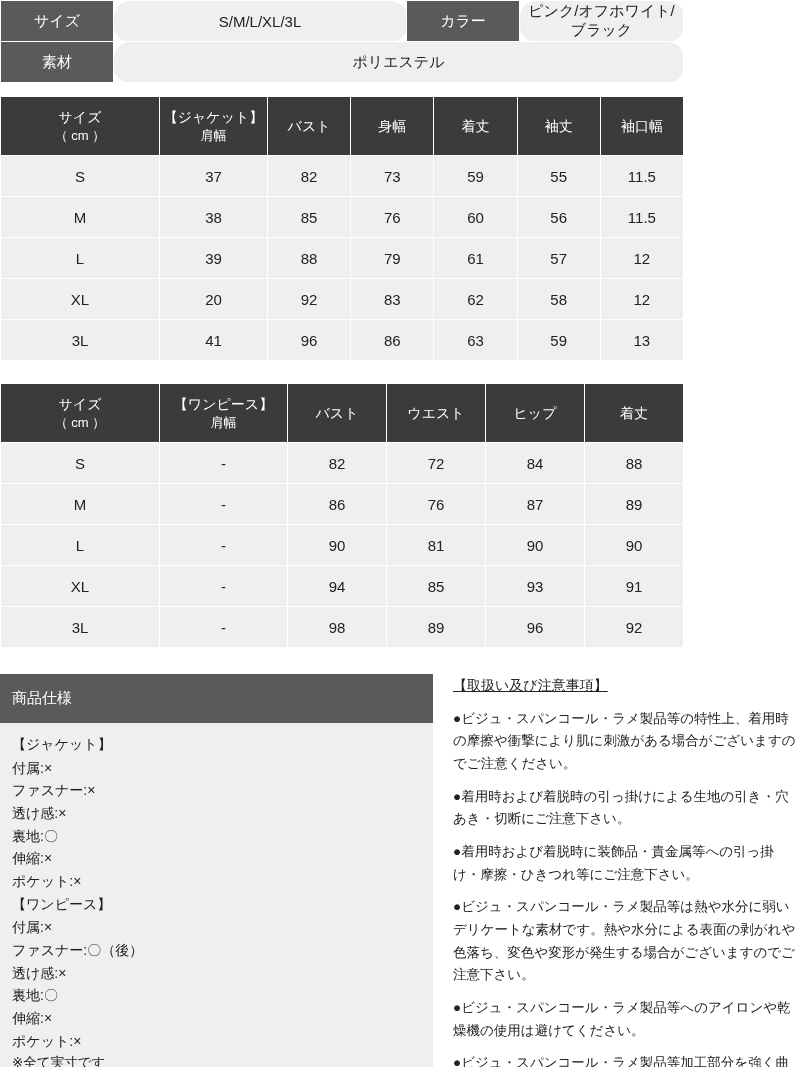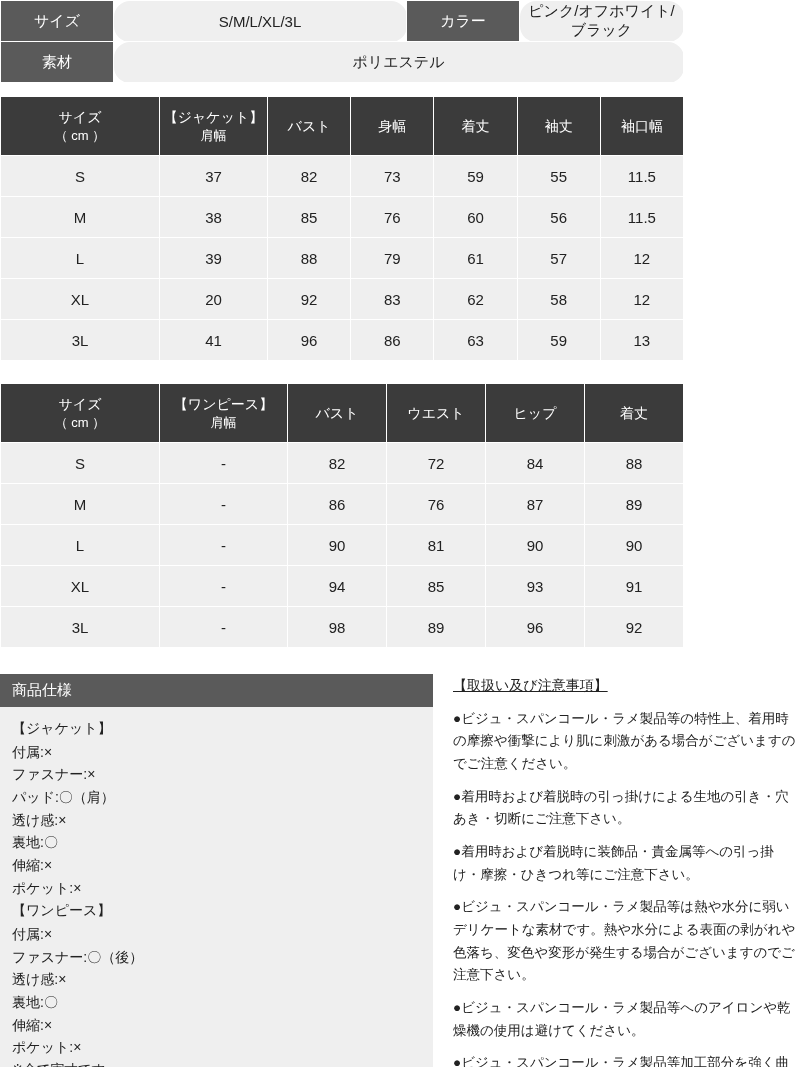--- a/index.html
+++ b/index.html
@@ -58,21 +58,21 @@
   }
   .col{
     width:433px;
     box-sizing:border-box;
   }
   .col.right{width:353px;}
   .panel-head{
     background:#5a5a5a;
     color:#ffffff;
     font-size:15px;
-    padding:7px 12px;
+    padding:15px 12px;
     box-sizing:border-box;
   }
   .panel-body{
     background:#efefef;
     color:#222;
     font-size:14px;
     line-height:1.62;
     padding:10px 12px 16px 12px;
     box-sizing:border-box;
     min-height:380px;
@@ -239,21 +239,20 @@
     </table>
 
   <div class="bottom">
 
     <div class="col">
       <div class="panel-head">商品仕様</div>
       <div class="panel-body">
         <p class="hd">【ジャケット】</p>
         <p>付属:×</p>
         <p>ファスナー:×</p>
-        <p>パッド:〇（肩）</p>
         <p>透け感:×</p>
         <p>裏地:〇</p>
         <p>伸縮:×</p>
         <p>ポケット:×</p>
         <p class="hd">【ワンピース】</p>
         <p>付属:×</p>
         <p>ファスナー:〇（後）</p>
         <p>透け感:×</p>
         <p>裏地:〇</p>
         <p>伸縮:×</p>

